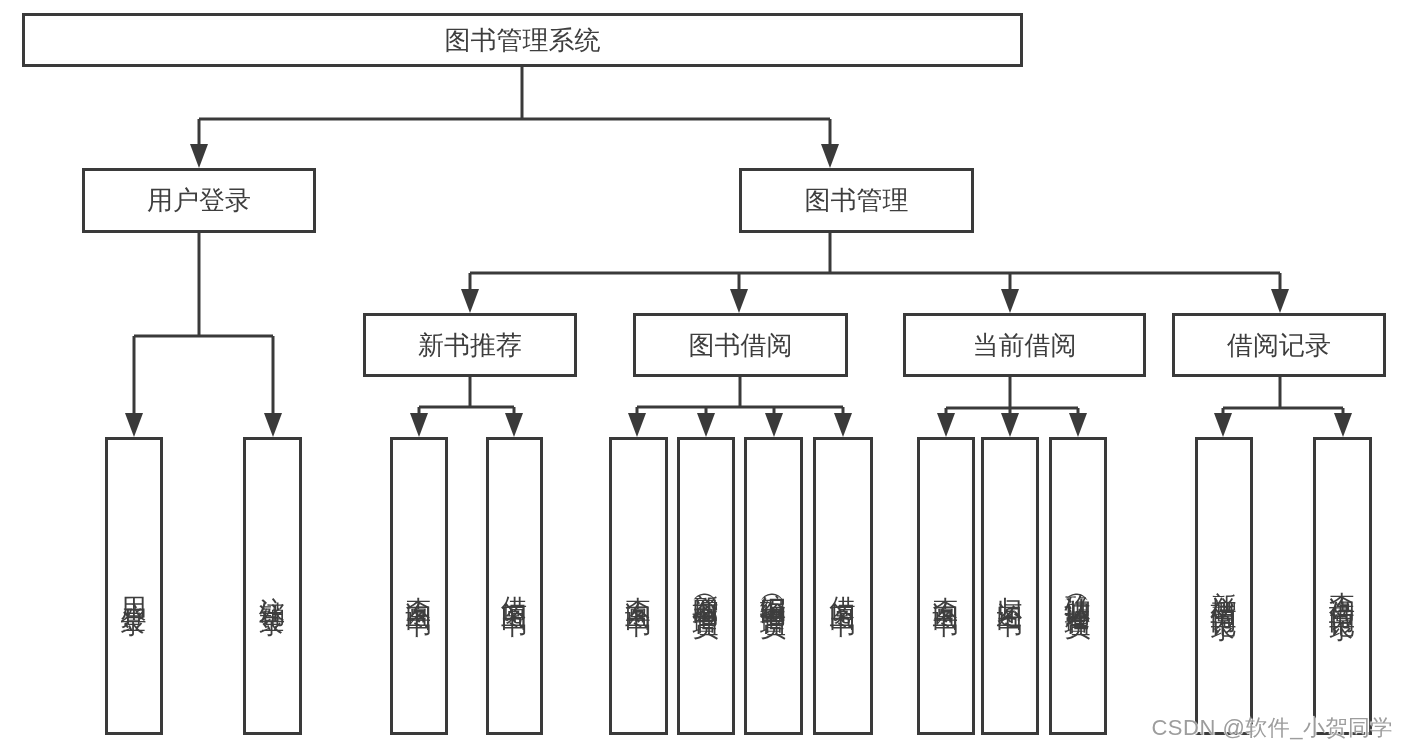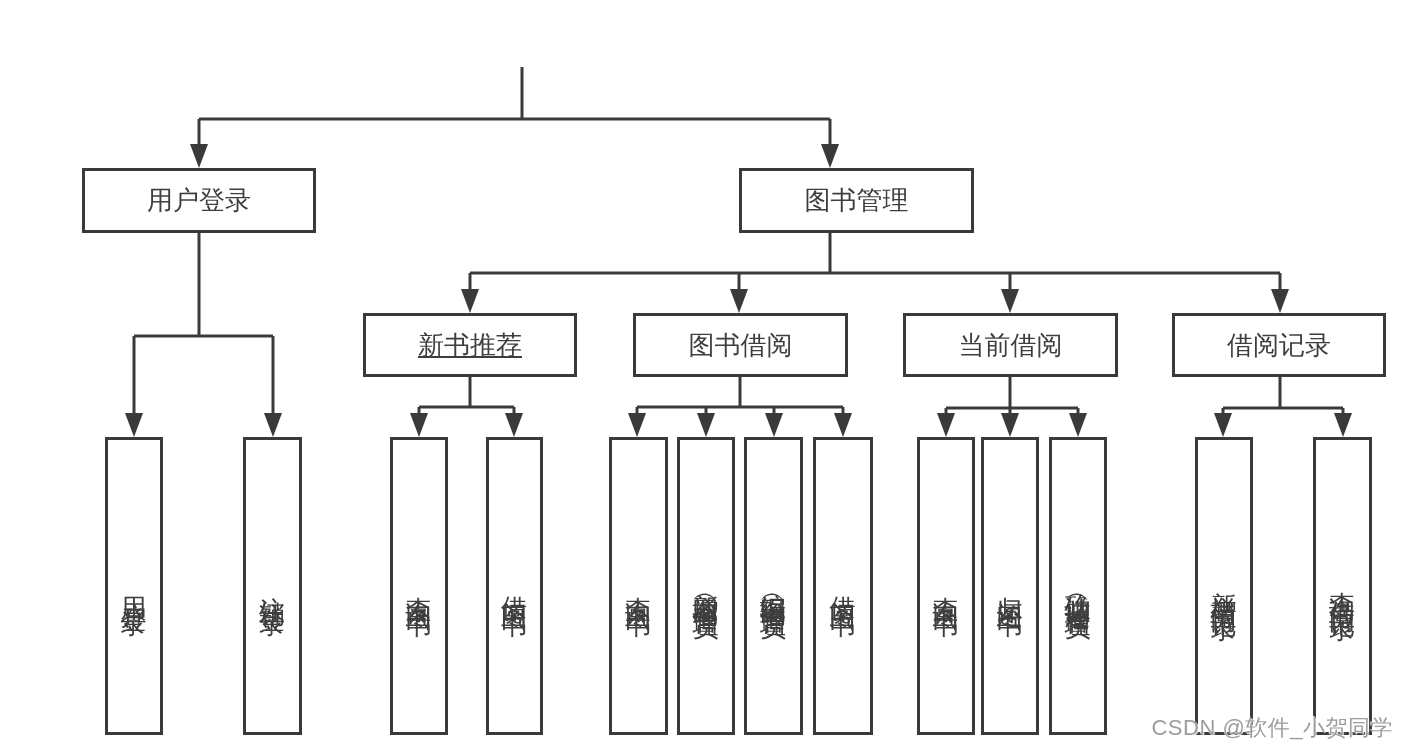--- a/index.html
+++ b/index.html
@@ -34,23 +34,23 @@
     writing-mode: vertical-rl;
     text-orientation: mixed;
     letter-spacing: 5px;
     line-height: 1;
   }
   .leaf .vtext.long { letter-spacing: 3px; }
   
   #n-root   { left: 22px;   top: 13px;  width: 1001px; height: 54px; }
   #n-login  { left: 82px;   top: 168px; width: 234px;  height: 65px; }
   #n-mgmt   { left: 712px;  top: 168px; width: 235px;  height: 65px; margin-left: 27px; }
-  #n-newrec { left: 363px;  top: 313px; width: 214px;  height: 64px; text-decoration: underline; }
+  #n-newrec { left: 363px;  top: 313px; width: 214px;  height: 64px; }
   #n-borrow { left: 633px;  top: 313px; width: 215px;  height: 64px; }
-  #n-cur    { left: 903px;  top: 313px; width: 215px;  height: 64px; }
+  #n-cur    { left: 903px;  top: 313px; width: 243px;  height: 64px; }
   #n-rec    { left: 1172px; top: 313px; width: 214px;  height: 64px; font-family: Liberation Serif, serif; }
   
   .leaf { top: 437px; height: 298px; }
   #n-a1 { left: 105px;  width: 58px; }
   #n-a2 { left: 243px;  width: 59px; }
   #n-b1 { left: 390px;  width: 58px; }
   #n-b2 { left: 486px;  width: 57px; }
   #n-c1 { left: 609px;  width: 59px; }
   #n-c2 { left: 677px;  width: 58px; }
   #n-c3 { left: 744px;  width: 59px; }
@@ -152,20 +152,23 @@
       <polygon points="765,413 783,413 774,437"></polygon>
       <polygon points="834,413 852,413 843,437"></polygon>
       <polygon points="937,413 955,413 946,437"></polygon>
       <polygon points="1001,413 1019,413 1010,437"></polygon>
       <polygon points="1069,413 1087,413 1078,437"></polygon>
       <polygon points="1214,413 1232,413 1223,437"></polygon>
       <polygon points="1334,413 1352,413 1343,437"></polygon>
     </g>
   </svg>
 
+  <div class="node" id="n-root">
+    <span>图书管理系统</span>
+  </div>
 
   <div class="node" id="n-login">
     <span>用户登录</span>
   </div>
   <div class="node" id="n-mgmt">
     <span>图书管理</span>
   </div>
 
   <div class="node" id="n-newrec">
     <span>新书推荐</span>

